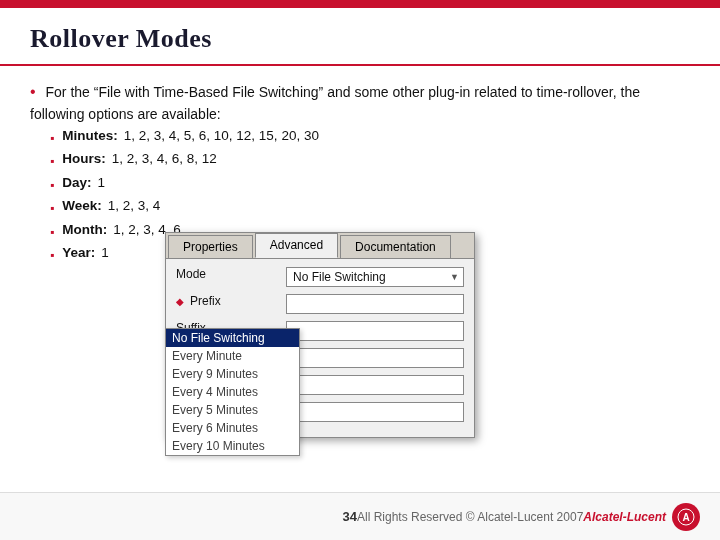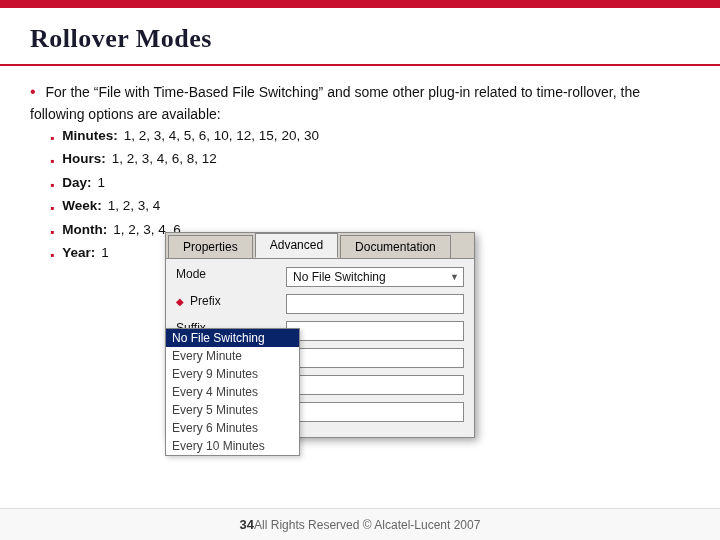--- a/index.html
+++ b/index.html
@@ -190,26 +190,26 @@
       background: #0a246a;
       color: #fff;
     }
 
     
     .footer {
       position: absolute;
       bottom: 0;
       left: 0;
       right: 0;
-      height: 32px;
+      height: 48px;
       background: #f8f8f8;
       border-top: 1px solid #ddd;
       display: flex;
       align-items: center;
-      justify-content: center;
+      justify-content: flex-end;
       padding: 0 20px;
     }
 
     .footer-page {
       font-size: 13px;
       color: #333;
       font-weight: bold;
     }
 
     .footer-copyright {
@@ -345,15 +345,24 @@
     <div class="dropdown-item">Every 9 Minutes</div>
     <div class="dropdown-item">Every 4 Minutes</div>
     <div class="dropdown-item">Every 5 Minutes</div>
     <div class="dropdown-item">Every 6 Minutes</div>
     <div class="dropdown-item">Every 10 Minutes</div>
   </div>
 
   <div class="footer">
     <span class="footer-page">34</span>
     <span class="footer-copyright">All Rights Reserved © Alcatel-Lucent 2007</span>
+    <div class="logo-area">
+      <span class="logo-text">Alcatel-Lucent</span>
+      <div class="logo-circle">
+        <svg width="18" height="18" viewBox="0 0 18 18">
+          <circle cx="9" cy="9" r="8" fill="#c8102e" stroke="#fff" stroke-width="1"></circle>
+          <text x="9" y="13" text-anchor="middle" fill="#fff" font-size="10" font-family="Arial" font-weight="bold">A</text>
+        </svg>
+      </div>
+    </div>
   </div>
 
 </div>
 
 </body></html>

